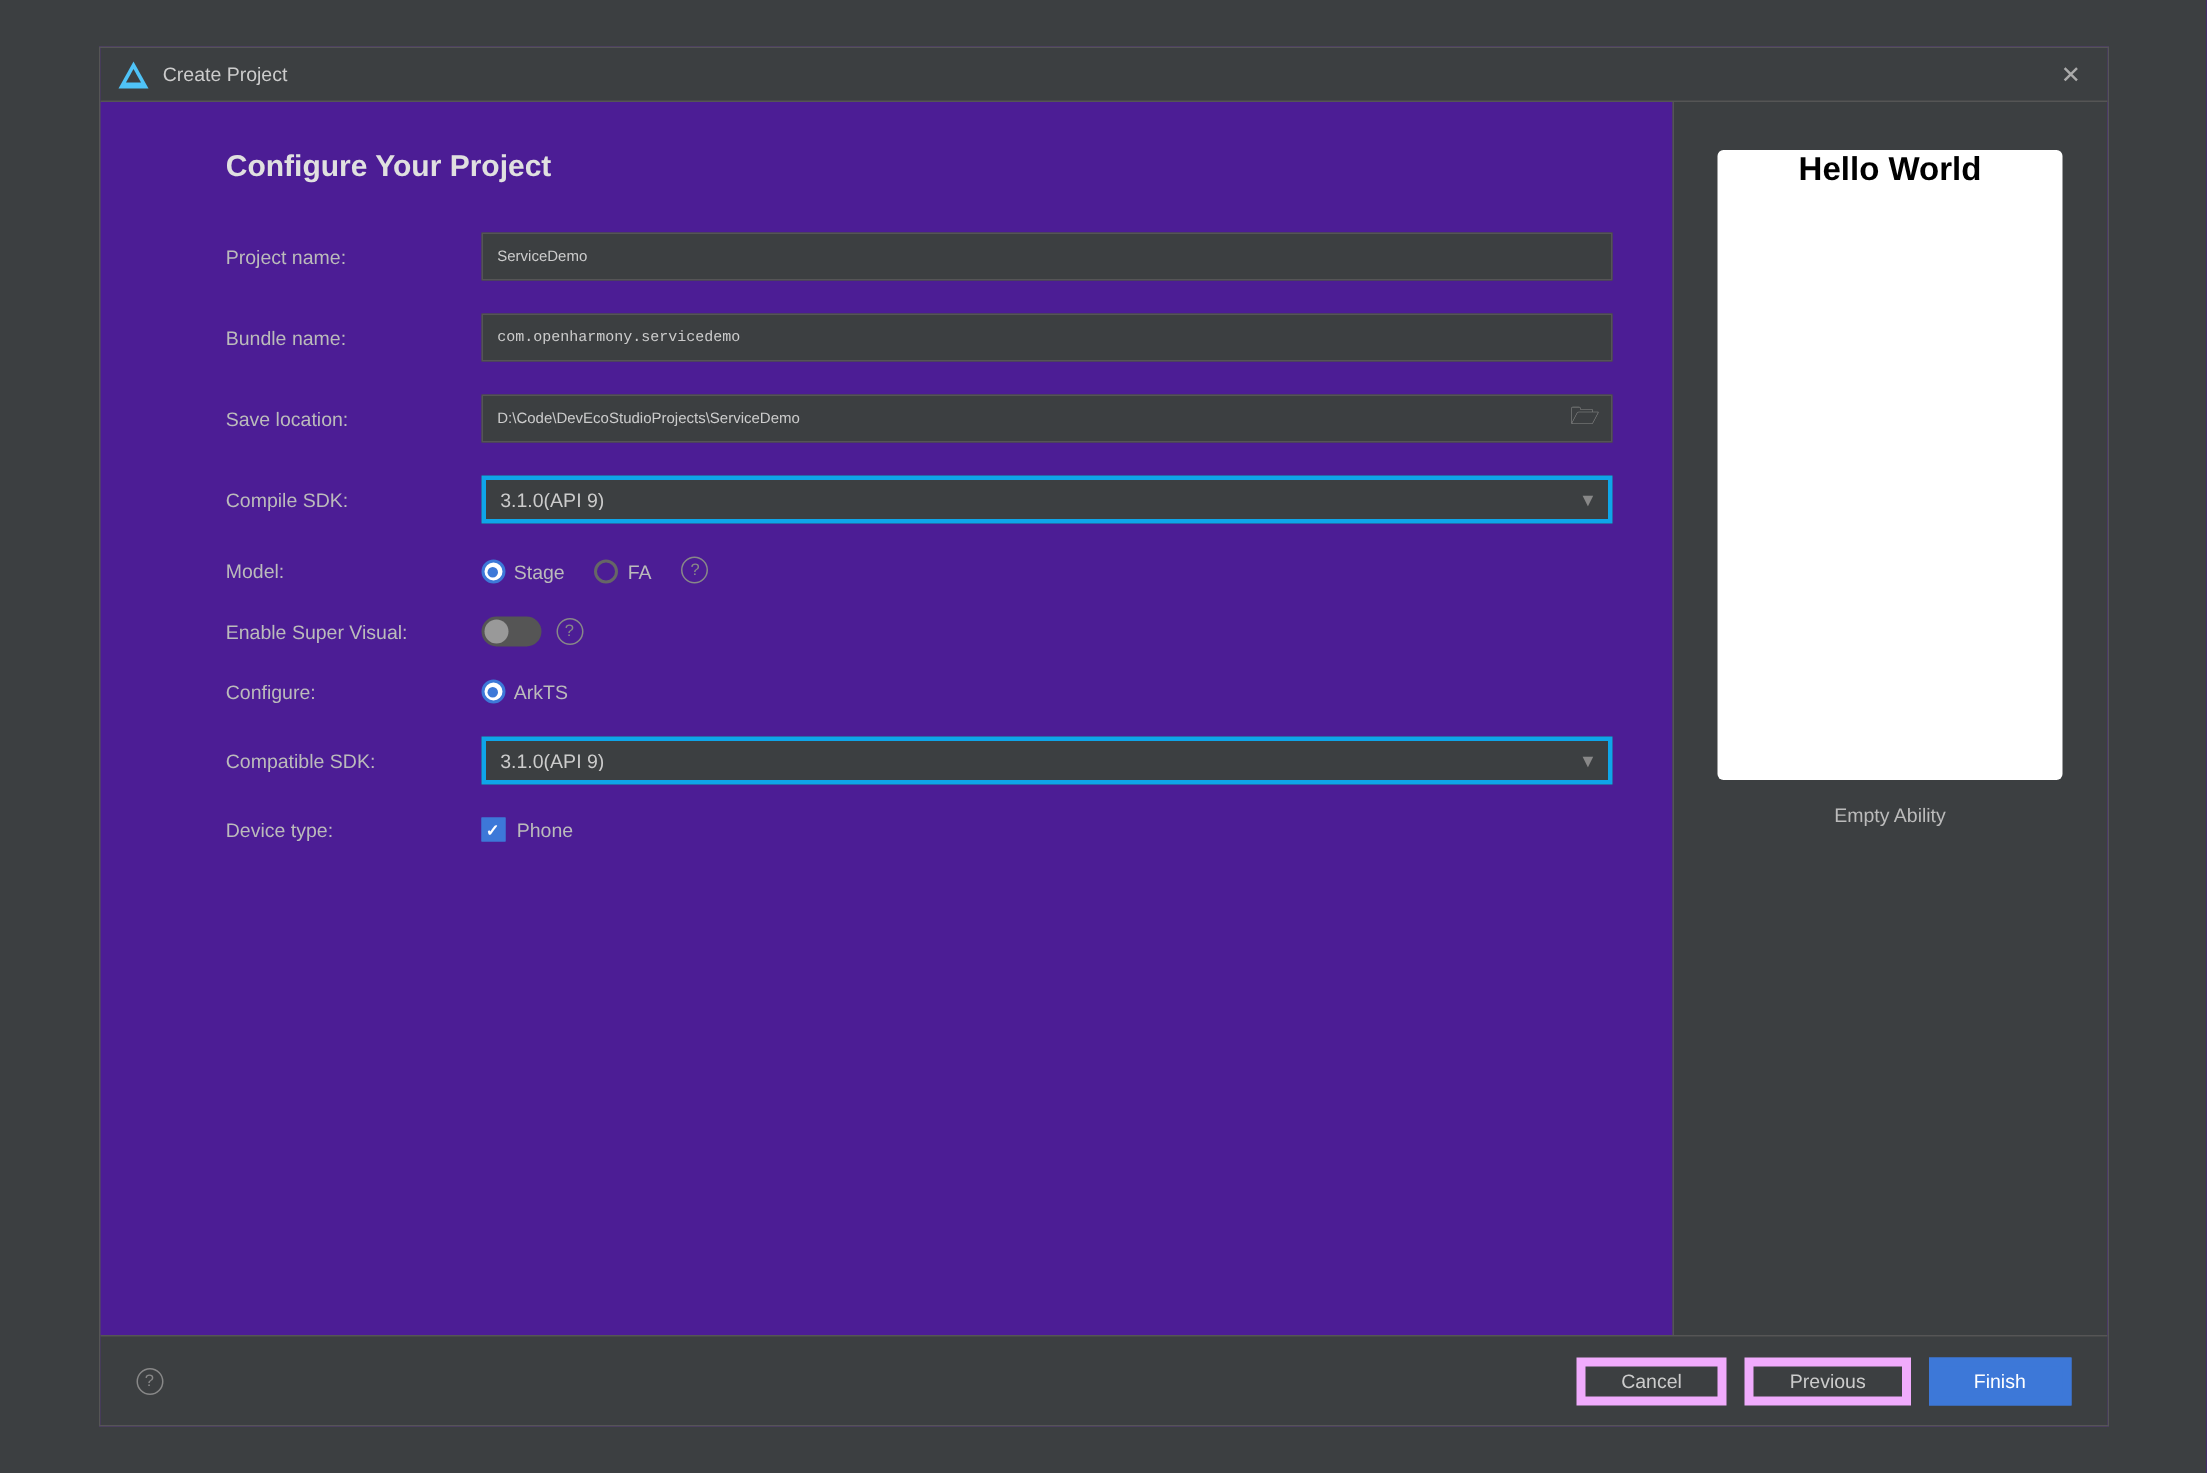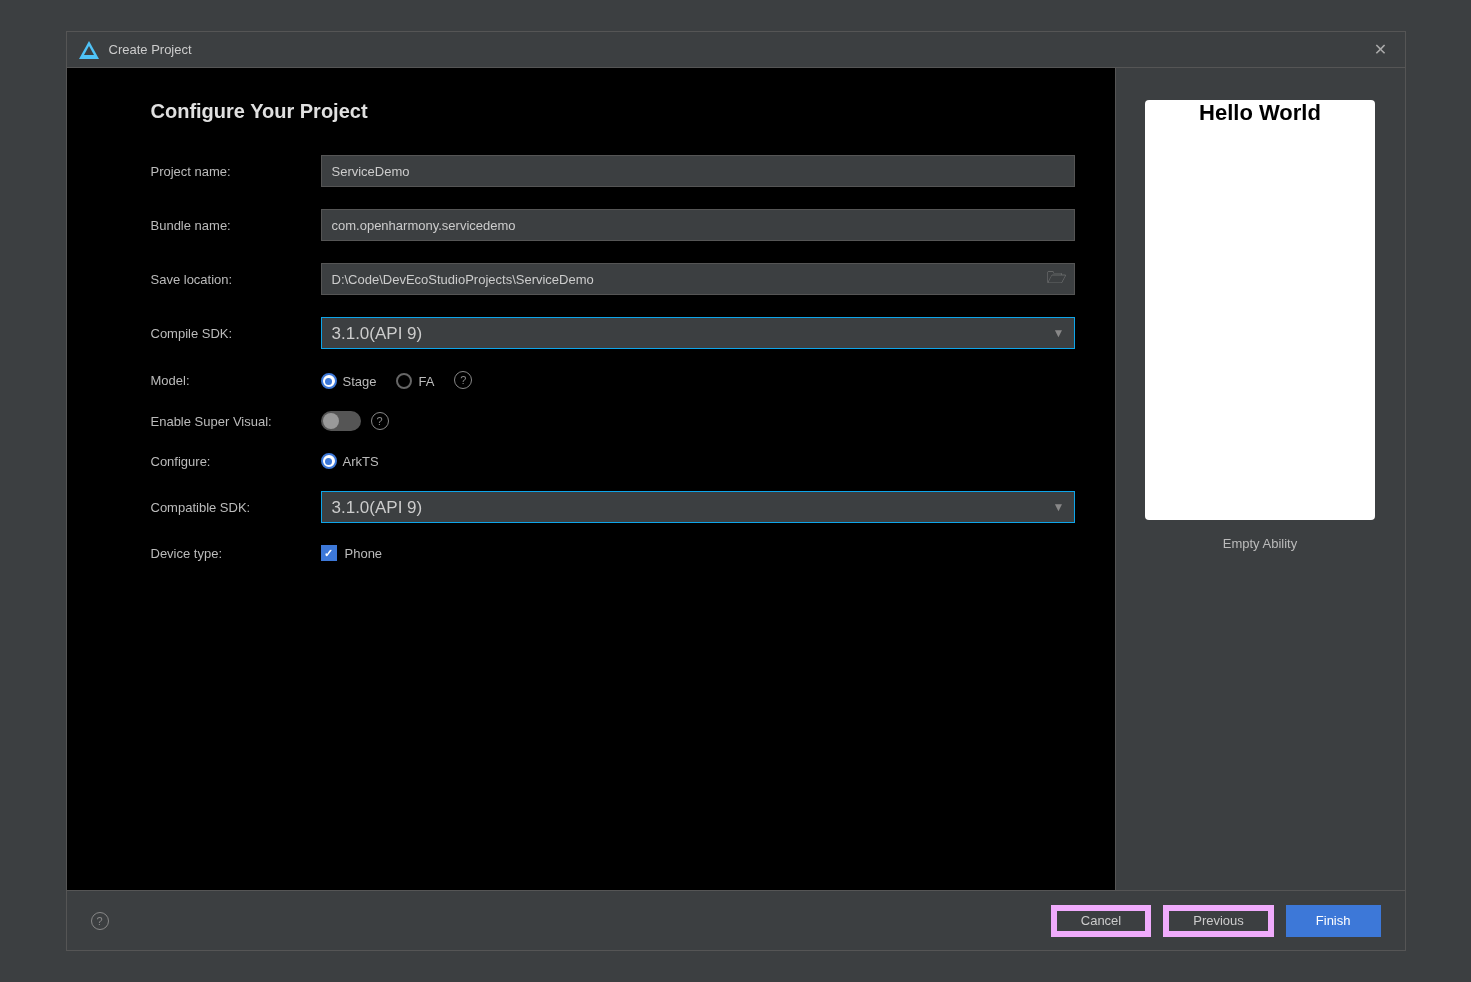--- a/index.html
+++ b/index.html
@@ -8,21 +8,21 @@
       font-family: 'Segoe UI', Arial, sans-serif;
       font-size: 13px;
       color: #bbb;
       width: 1471px;
       height: 982px;
       display: flex;
       align-items: center;
       justify-content: center;
     }
     .dialog {
-      background: #000000;
+      background: #4c1d95;
       border: 1px solid #555;
       width: 1340px;
       height: 920px;
       display: flex;
       flex-direction: column;
       position: relative;
     }
     .titlebar {
       background: #3c3f41;
       height: 36px;
@@ -73,21 +73,21 @@
       width: 170px;
       color: #bbb;
       font-size: 13px;
       flex-shrink: 0;
     }
     .form-input {
       flex: 1;
       background: #3c3f41;
       border: 1px solid #555;
       color: #ccc;
-      font-size: 13px;
+      font-size: 10px;
       padding: 14px 10px;
       outline: none;
       height: 32px;
     }
     .input-with-icon {
       position: relative;
       flex: 1;
     }
     .input-with-icon .form-input {
       width: 100%;
@@ -102,23 +102,23 @@
       font-size: 16px;
       cursor: pointer;
     }
     .select-wrapper {
       position: relative;
       flex: 1;
     }
     .form-select {
       width: 100%;
       background: #3c3f41;
-      border: 1px solid #0ea5e9;
+      border: 3px solid #0ea5e9;
       color: #ccc;
-      font-size: 17px;
+      font-size: 13px;
       padding: 6px 10px;
       height: 32px;
       appearance: none;
       outline: none;
       cursor: pointer;
     }
     .select-arrow {
       position: absolute;
       right: 10px;
       top: 50%;
@@ -329,21 +329,21 @@
     <div class="form-area">
       <div class="page-title">Configure Your Project</div>
 
       <div class="form-row">
         <div class="form-label">Project name:</div>
         <input class="form-input" type="text" style="flex: 1 1 0%;" value="ServiceDemo">
       </div>
 
       <div class="form-row">
         <div class="form-label">Bundle name:</div>
-        <input class="form-input" type="text" style="flex: 1 1 0%;" value="com.openharmony.servicedemo">
+        <input class="form-input" type="text" style="flex: 1 1 0%; font-family: Liberation Mono, monospace;" value="com.openharmony.servicedemo">
       </div>
 
       <div class="form-row">
         <div class="form-label">Save location:</div>
         <div class="input-with-icon">
           <input class="form-input" type="text" value="D:\Code\DevEcoStudioProjects\ServiceDemo" style="">
           <span class="folder-icon">🗁</span>
         </div>
       </div>
 

